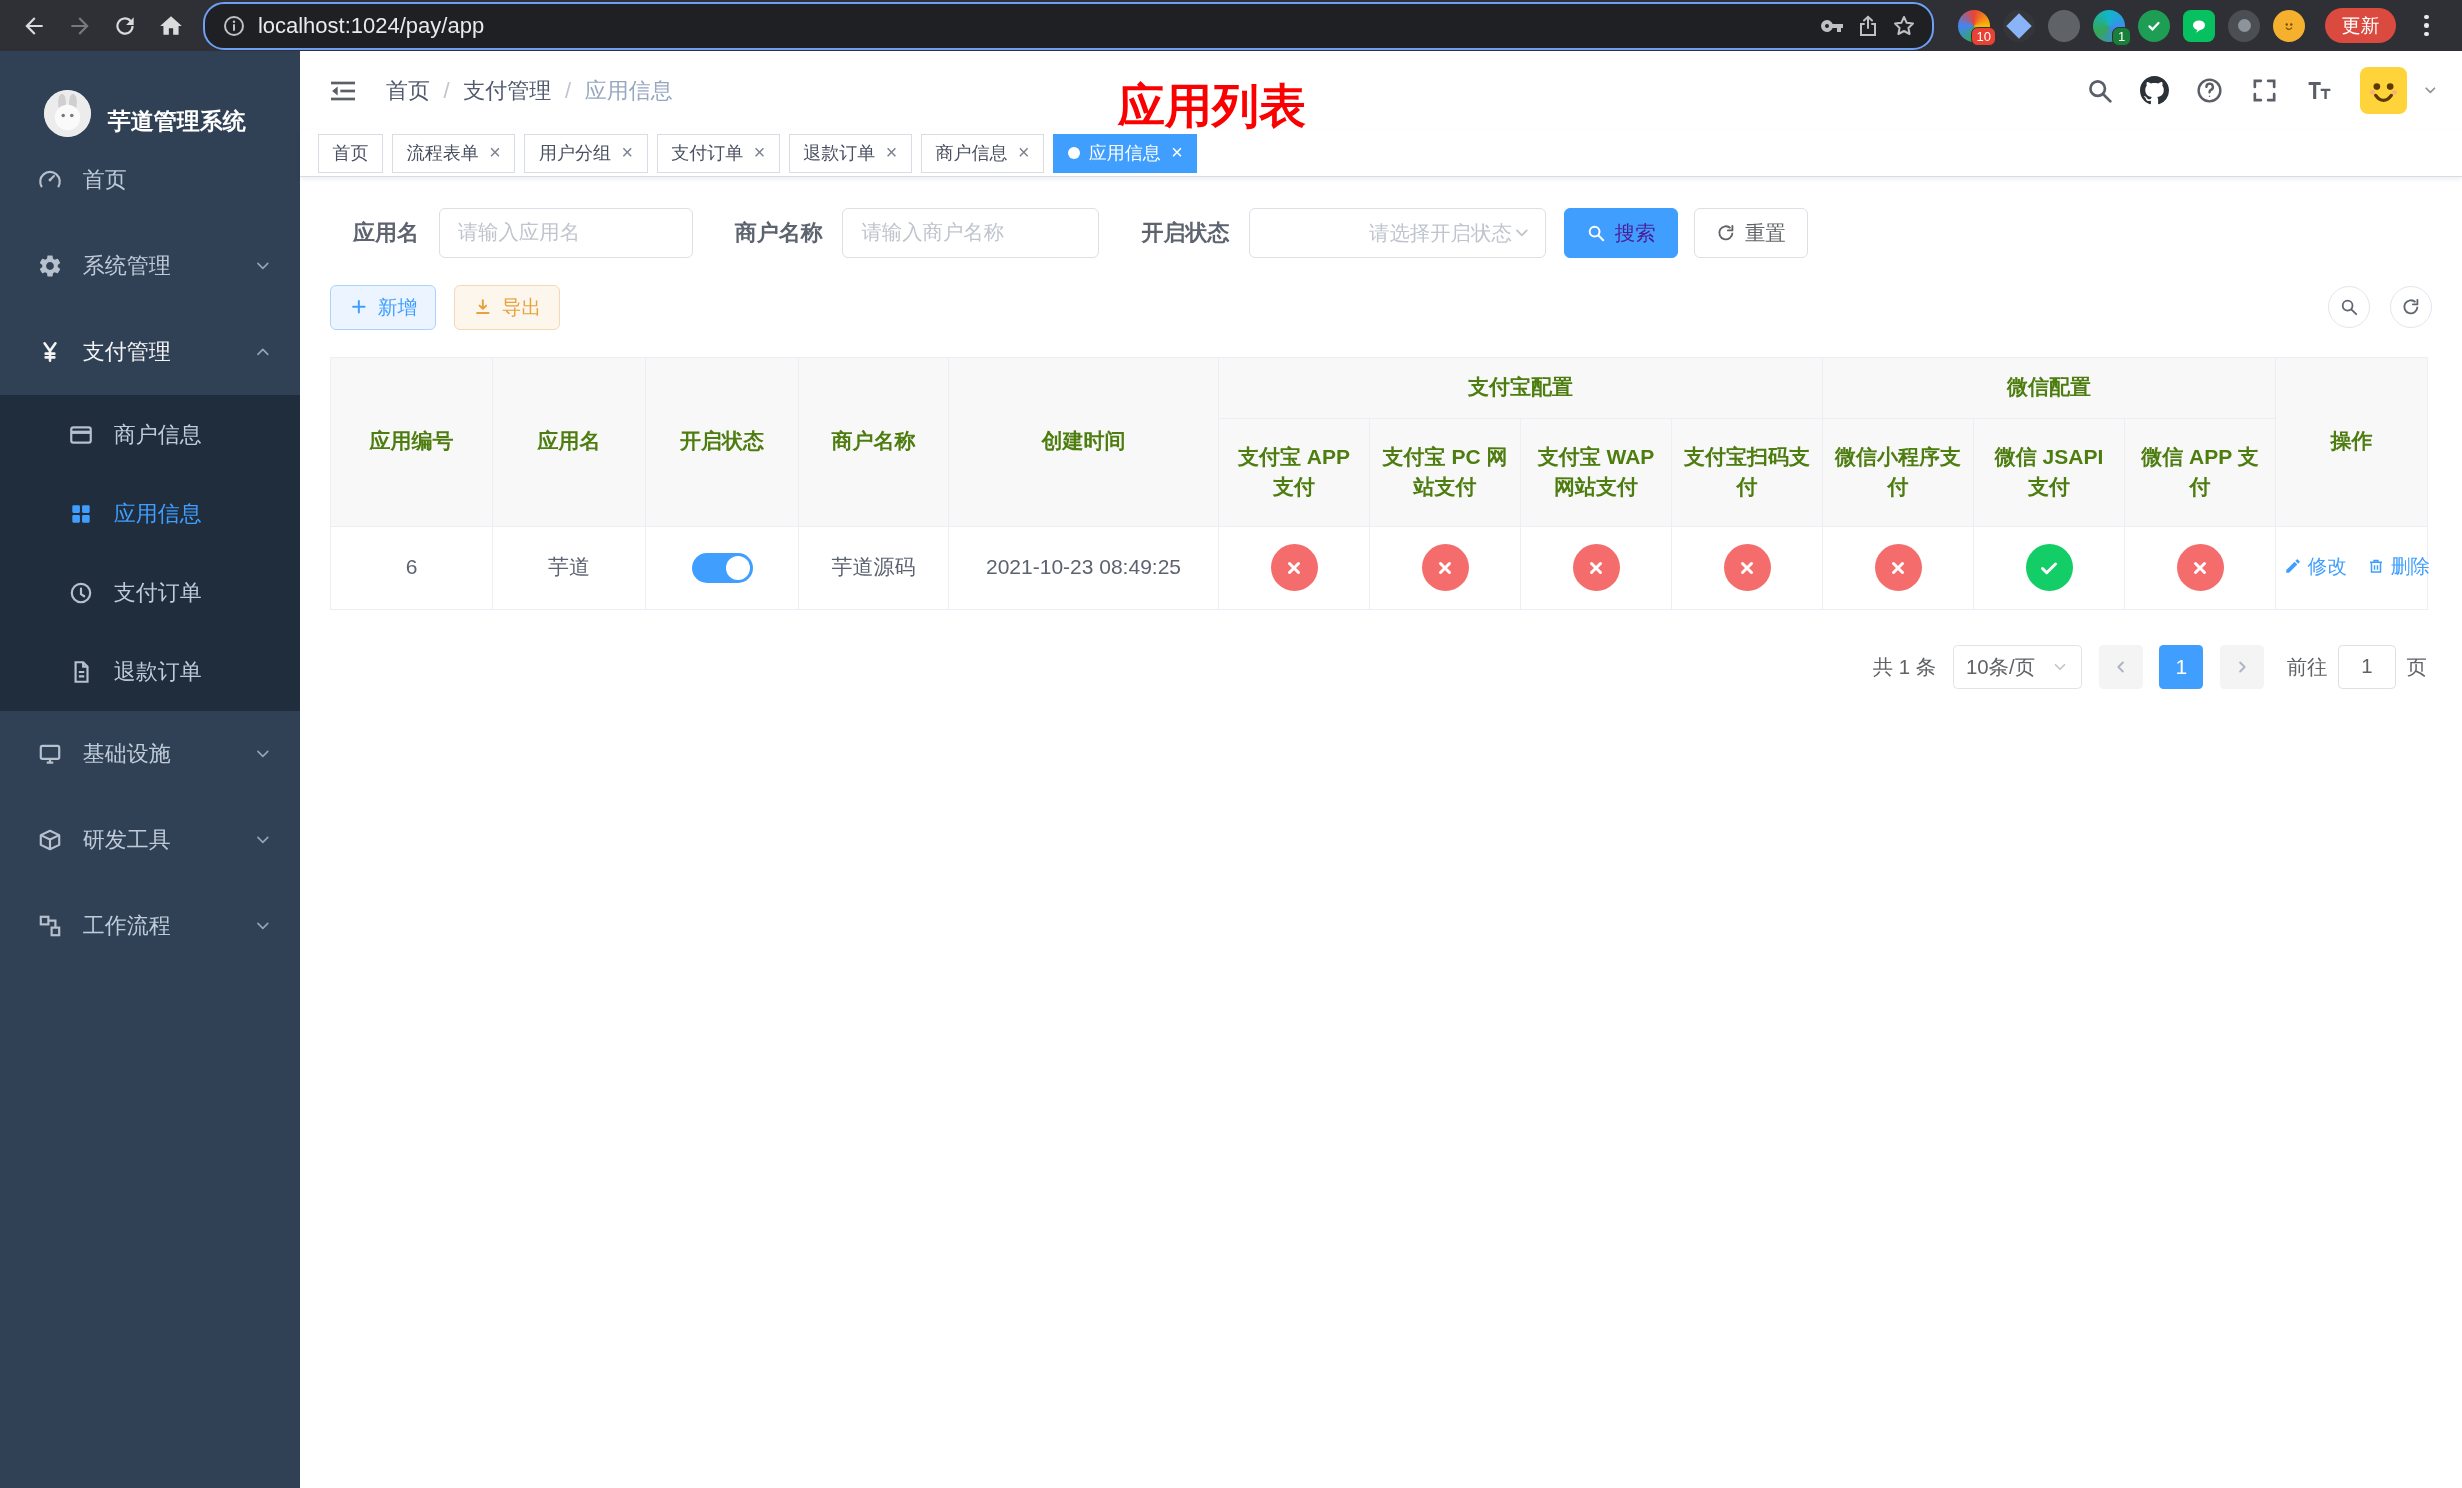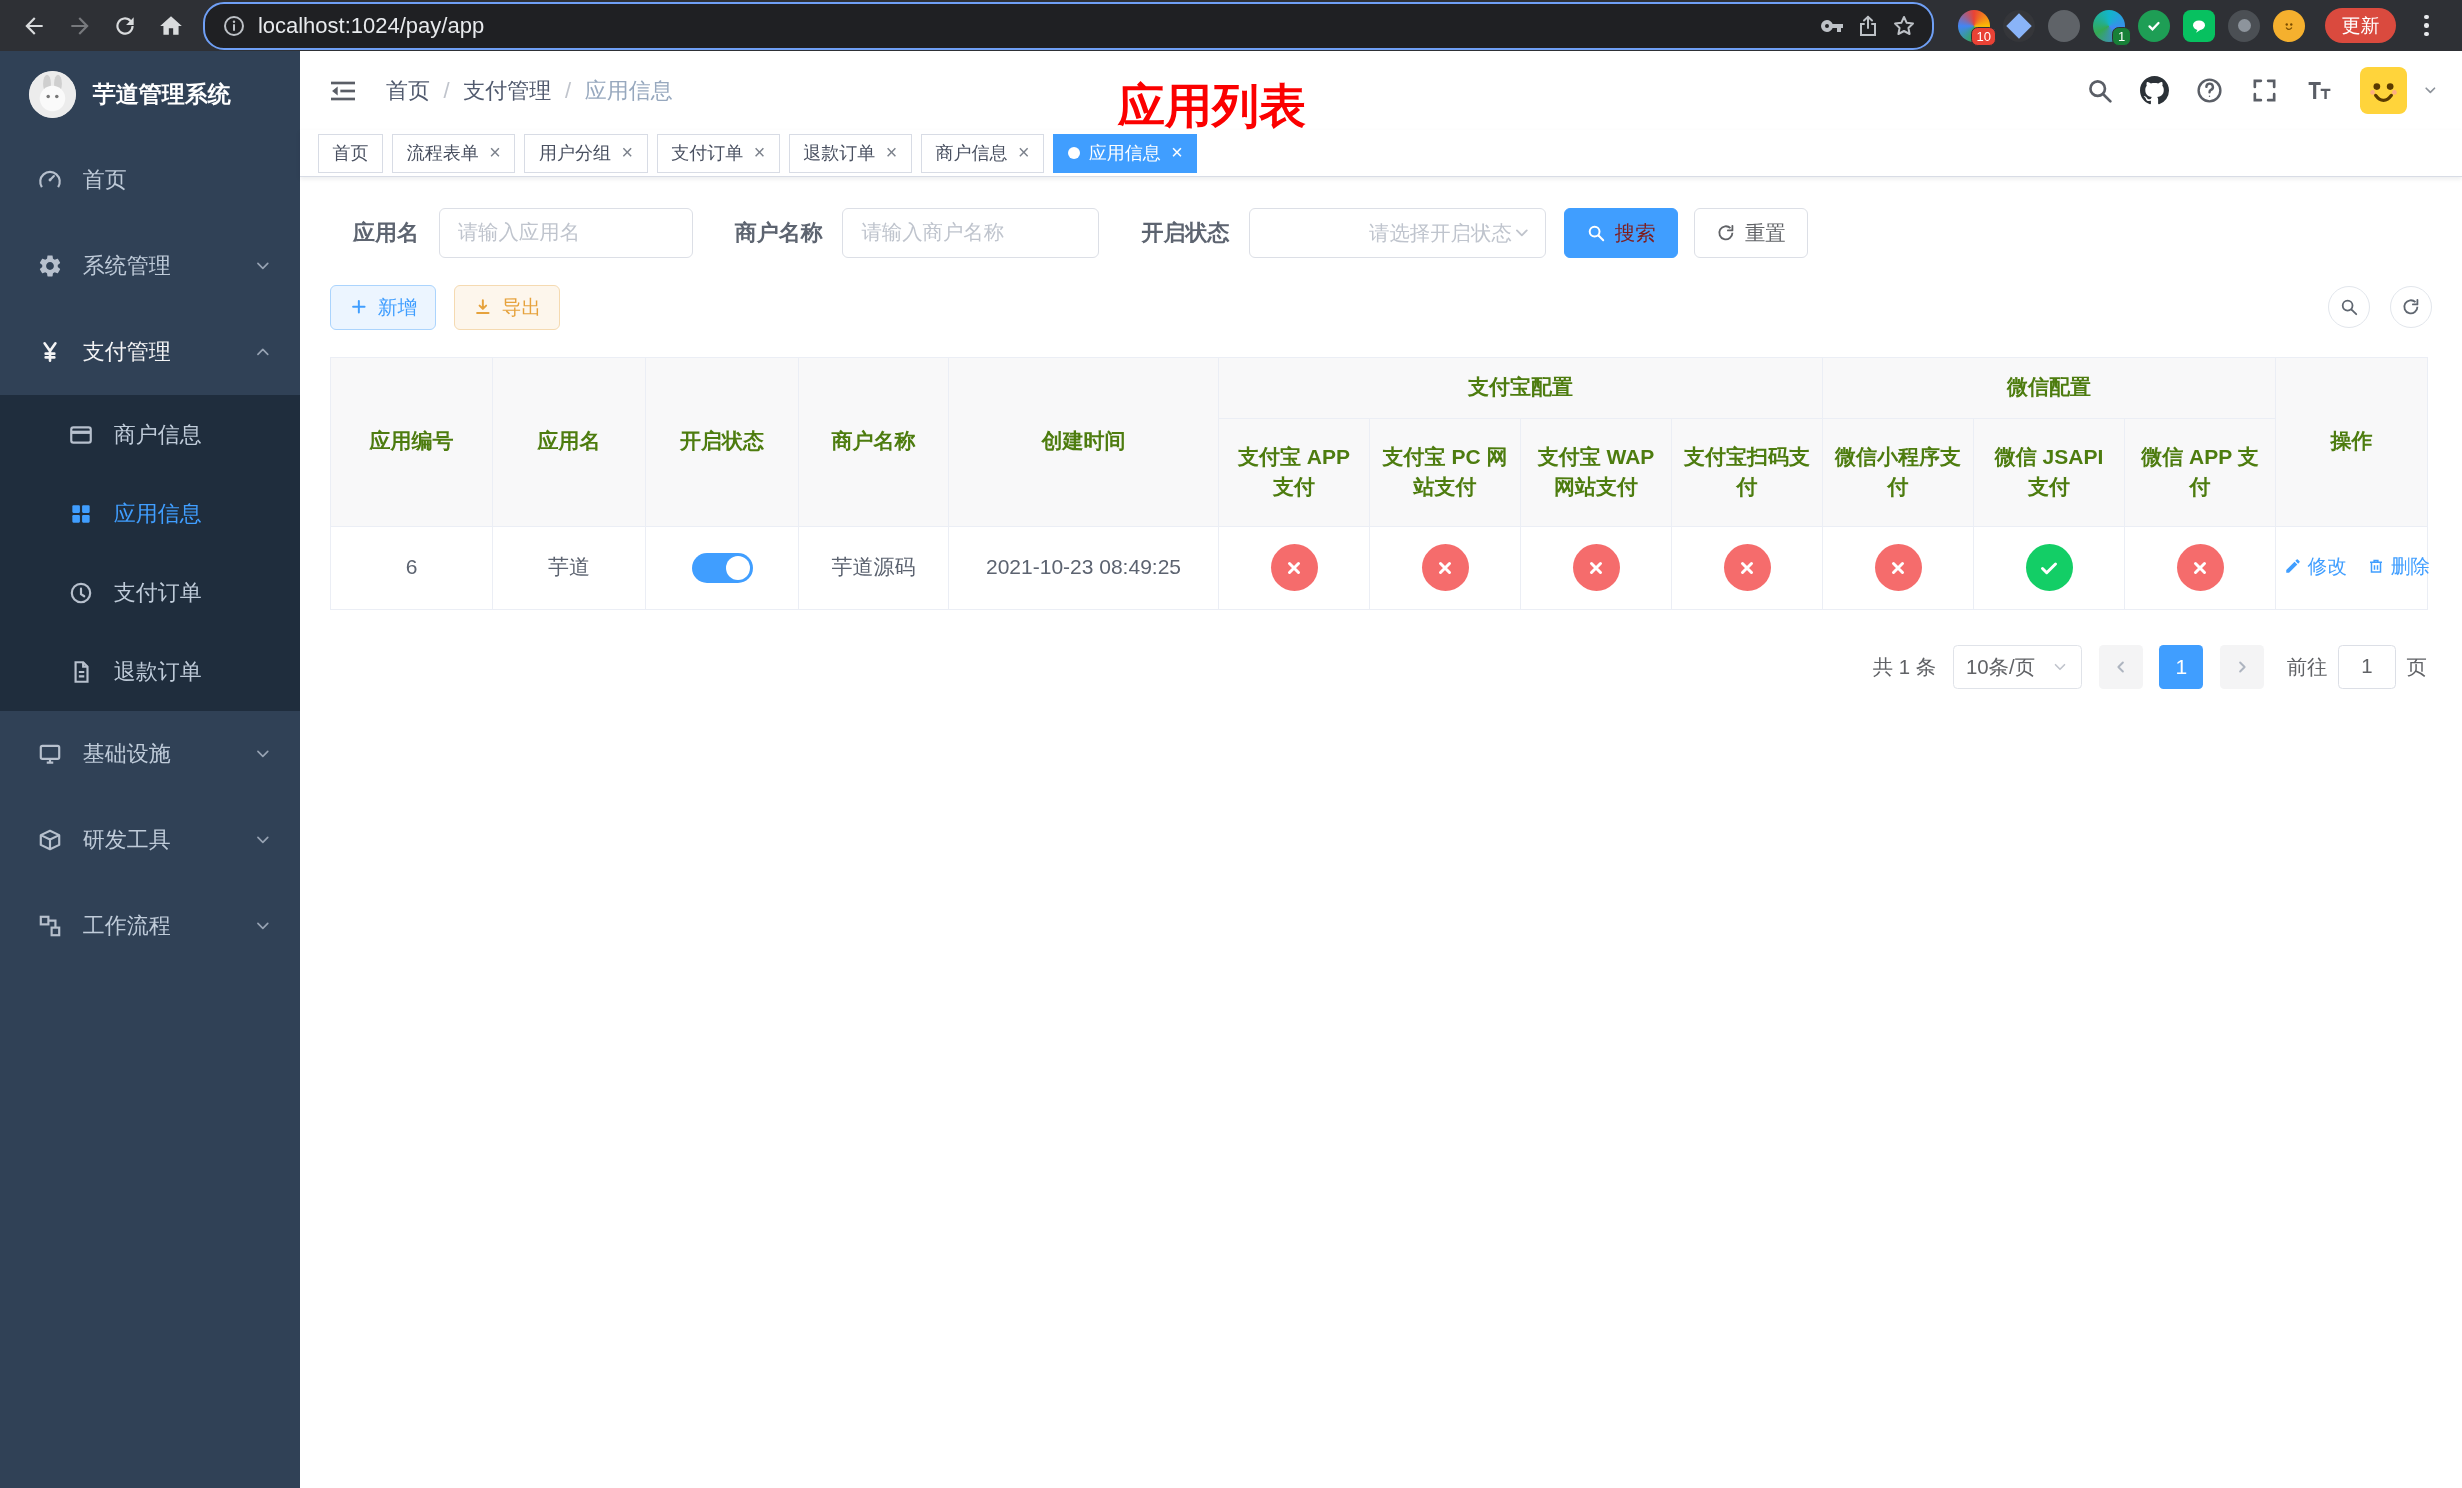--- a/index.html
+++ b/index.html
@@ -25,21 +25,21 @@
   .ext svg{width:18px;height:18px}
   #update-chip{margin-left:15px;height:35px;padding:0 16.7px;border-radius:17.4px;background:#da4a3e;color:#fff;
     font-size:19px;display:flex;align-items:center;flex:0 0 auto}
   #menu-dots{margin-left:10.6px;color:#e8eaed;width:30px;height:30px;display:flex;align-items:center;justify-content:center;font-size:23px;letter-spacing:0}
   .dotcol{display:flex;flex-direction:column;gap:3.8px}
   .dotcol i{width:4.5px;height:4.5px;border-radius:50%;background:#e8eaed}
 
   
   #app{display:flex;height:1437px}
   #sidebar{width:300px;background:#304156;flex:0 0 auto;color:#bfcbd9;overflow:hidden}
-  .logo-row{height:86px;display:flex;align-items:center;padding-left:29px;gap:16.7px}
+  .logo-row{height:86px;display:flex;align-items:flex-end;padding-left:44px;gap:16.7px}
   .logo-avatar{width:47px;height:47px;border-radius:50%;overflow:hidden;background:#e9e9e9;flex:0 0 auto}
   .logo-title{color:#fff;font-size:23px;font-weight:700;white-space:nowrap}
   .menu-item{height:86px;display:flex;align-items:center;padding:0 27px 0 36px;gap:19.7px;font-size:22px;color:#bfcbd9;cursor:pointer}
   .mi-icon{width:27px;height:27px;display:flex;align-items:center;justify-content:center;color:#b7c0cd;flex:0 0 auto}
   .mi-icon svg{width:26px;height:26px}
   .mi-label{white-space:nowrap}
   .chev{margin-left:auto;width:19.7px;height:19.7px;color:#97a3b3}
   .chev svg{width:19.7px;height:19.7px}
   .chev.up svg{transform:rotate(180deg)}
   .menu-item.parent-active,.menu-item.parent-active .mi-icon{color:#f4f4f5}
@@ -84,21 +84,21 @@
     font-family:inherit;background:#fff}
   .f-input::placeholder{color:#bfc4cd}
   .f-select{height:50px;border:1.5px solid #dcdfe6;border-radius:6px;padding:0 13.6px 0 18px;display:flex;align-items:center;
     justify-content:flex-end;background:#fff;cursor:pointer}
   .f-select .ph{font-size:20.4px;color:#bfc4cd}
   .f-select .caret{width:19.7px;height:19.7px;color:#c0c4cc}
   .f-select .caret svg{width:19.7px;height:19.7px}
   .btn{height:50px;border-radius:6px;display:inline-flex;align-items:center;gap:9px;font-size:20.4px;padding:0 21px;cursor:pointer;
     border:1.5px solid transparent;white-space:nowrap}
   .btn svg{width:19.7px;height:19.7px}
-  .btn.primary{background:#409eff;color:#7f1d1d;border-color:#409eff;margin-left:18px}
+  .btn.primary{background:#409eff;color:#4c1d95;border-color:#409eff;margin-left:18px}
   .btn.plain{background:#fff;color:#606266;border-color:#dcdfe6;margin-left:16.7px}
   .toolbar-row{display:flex;align-items:center;margin-top:27px}
   .btn.sm{height:45px;font-size:19.7px;padding:0 18px}
   .btn.add{background:#ecf5ff;color:#409eff;border-color:#abd4fd}
   .btn.export{background:#fdf6ec;color:#e6a23c;border-color:#f5dab1;margin-left:18px}
   .tool-icons{margin-left:auto;display:flex;align-items:center;gap:19.7px}
   .circ-btn{width:42px;height:42px;border-radius:50%;border:1.5px solid #e2e6ec;background:#fff;display:flex;align-items:center;
     justify-content:center;color:#5f6670;cursor:pointer}
   .circ-btn svg{width:19.7px;height:19.7px}
 

